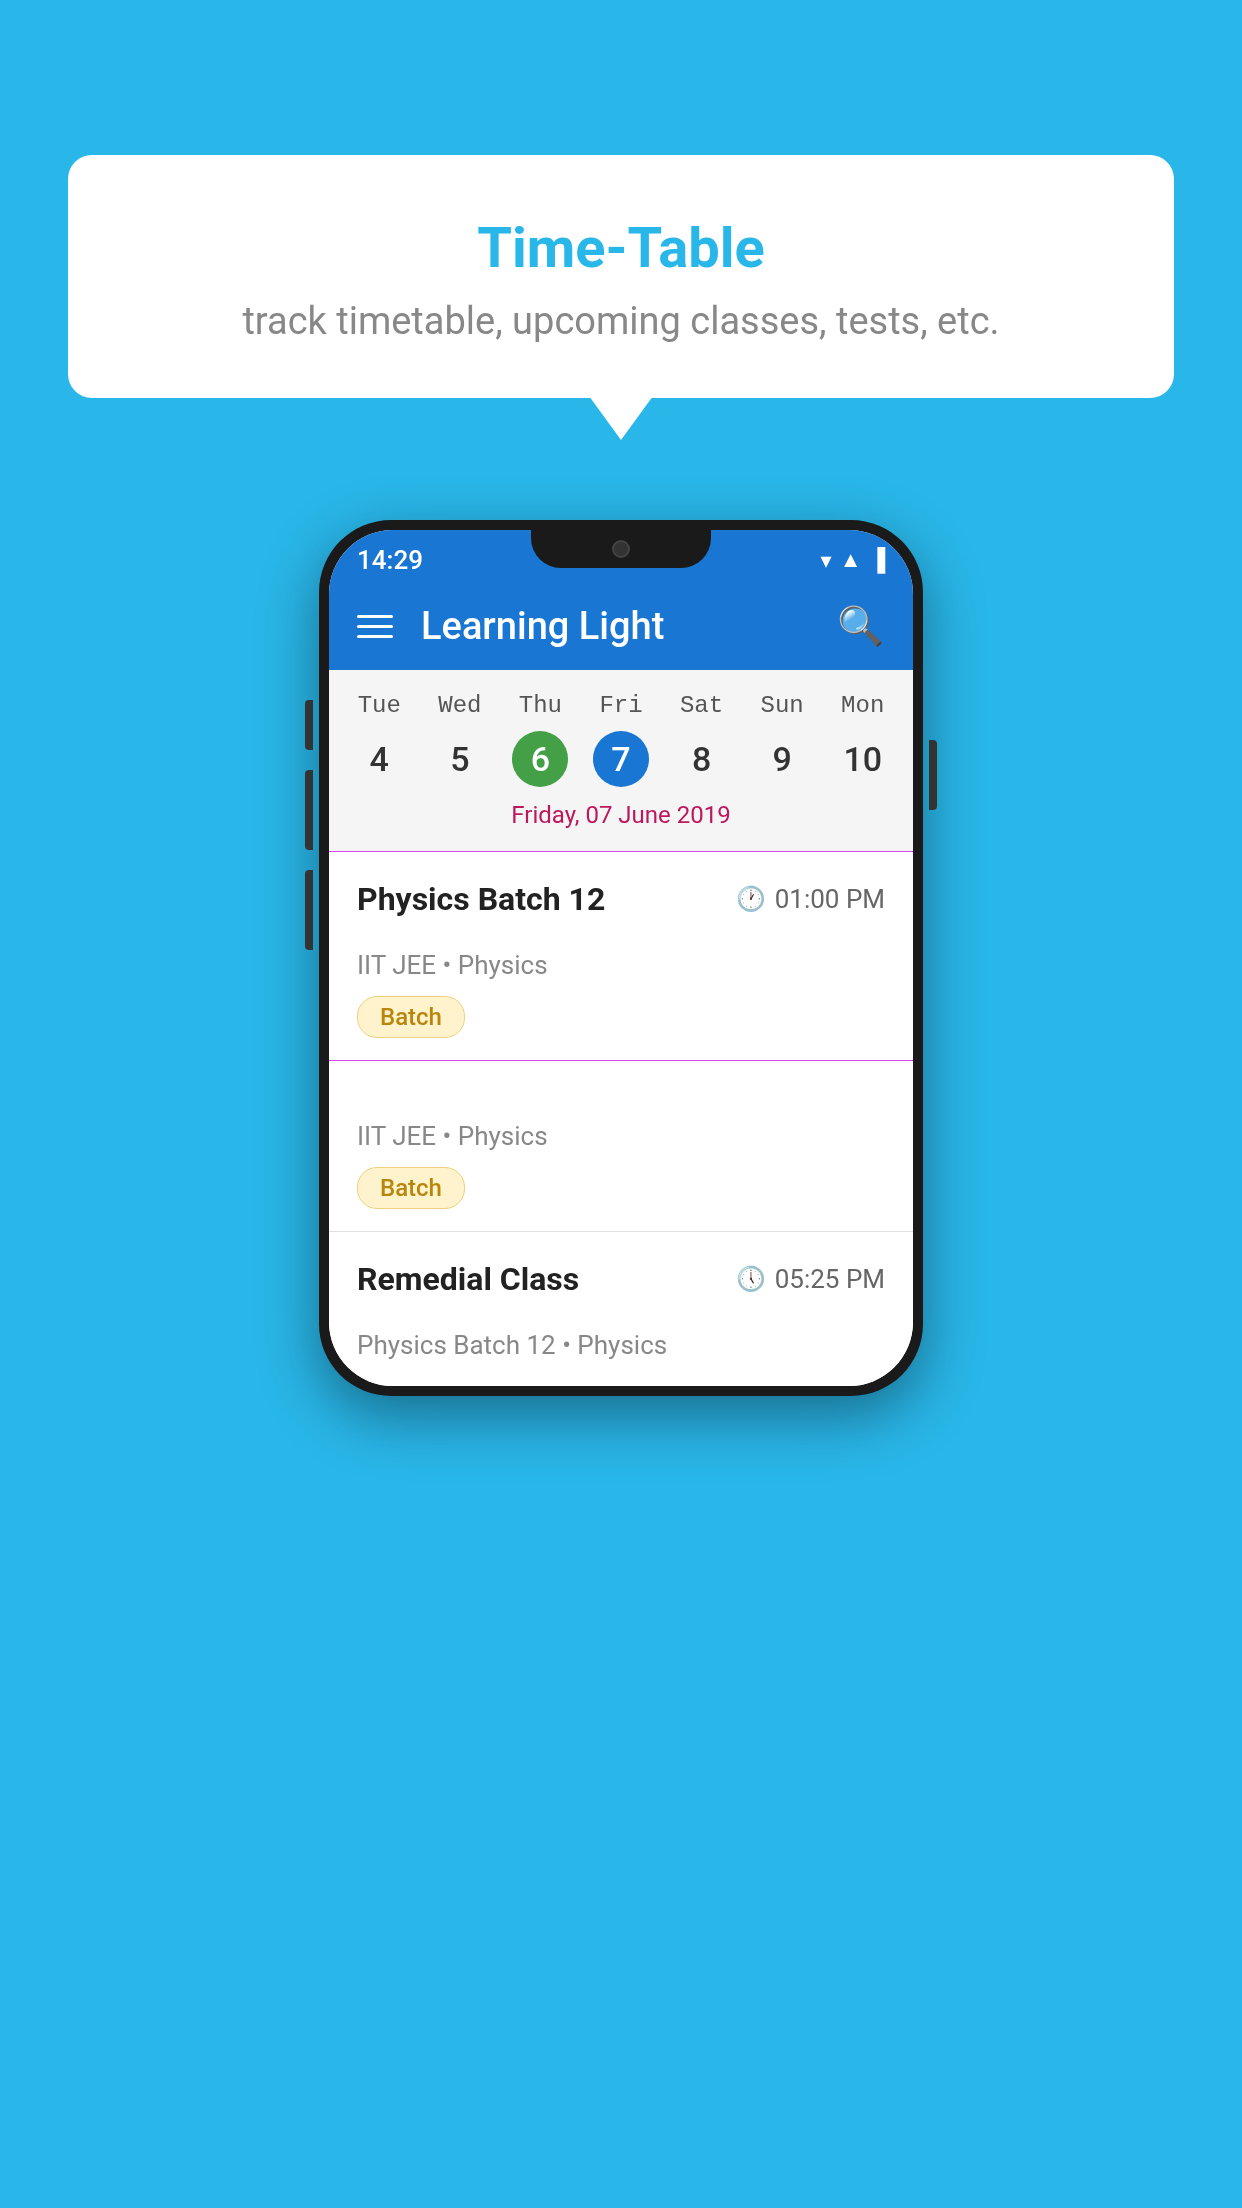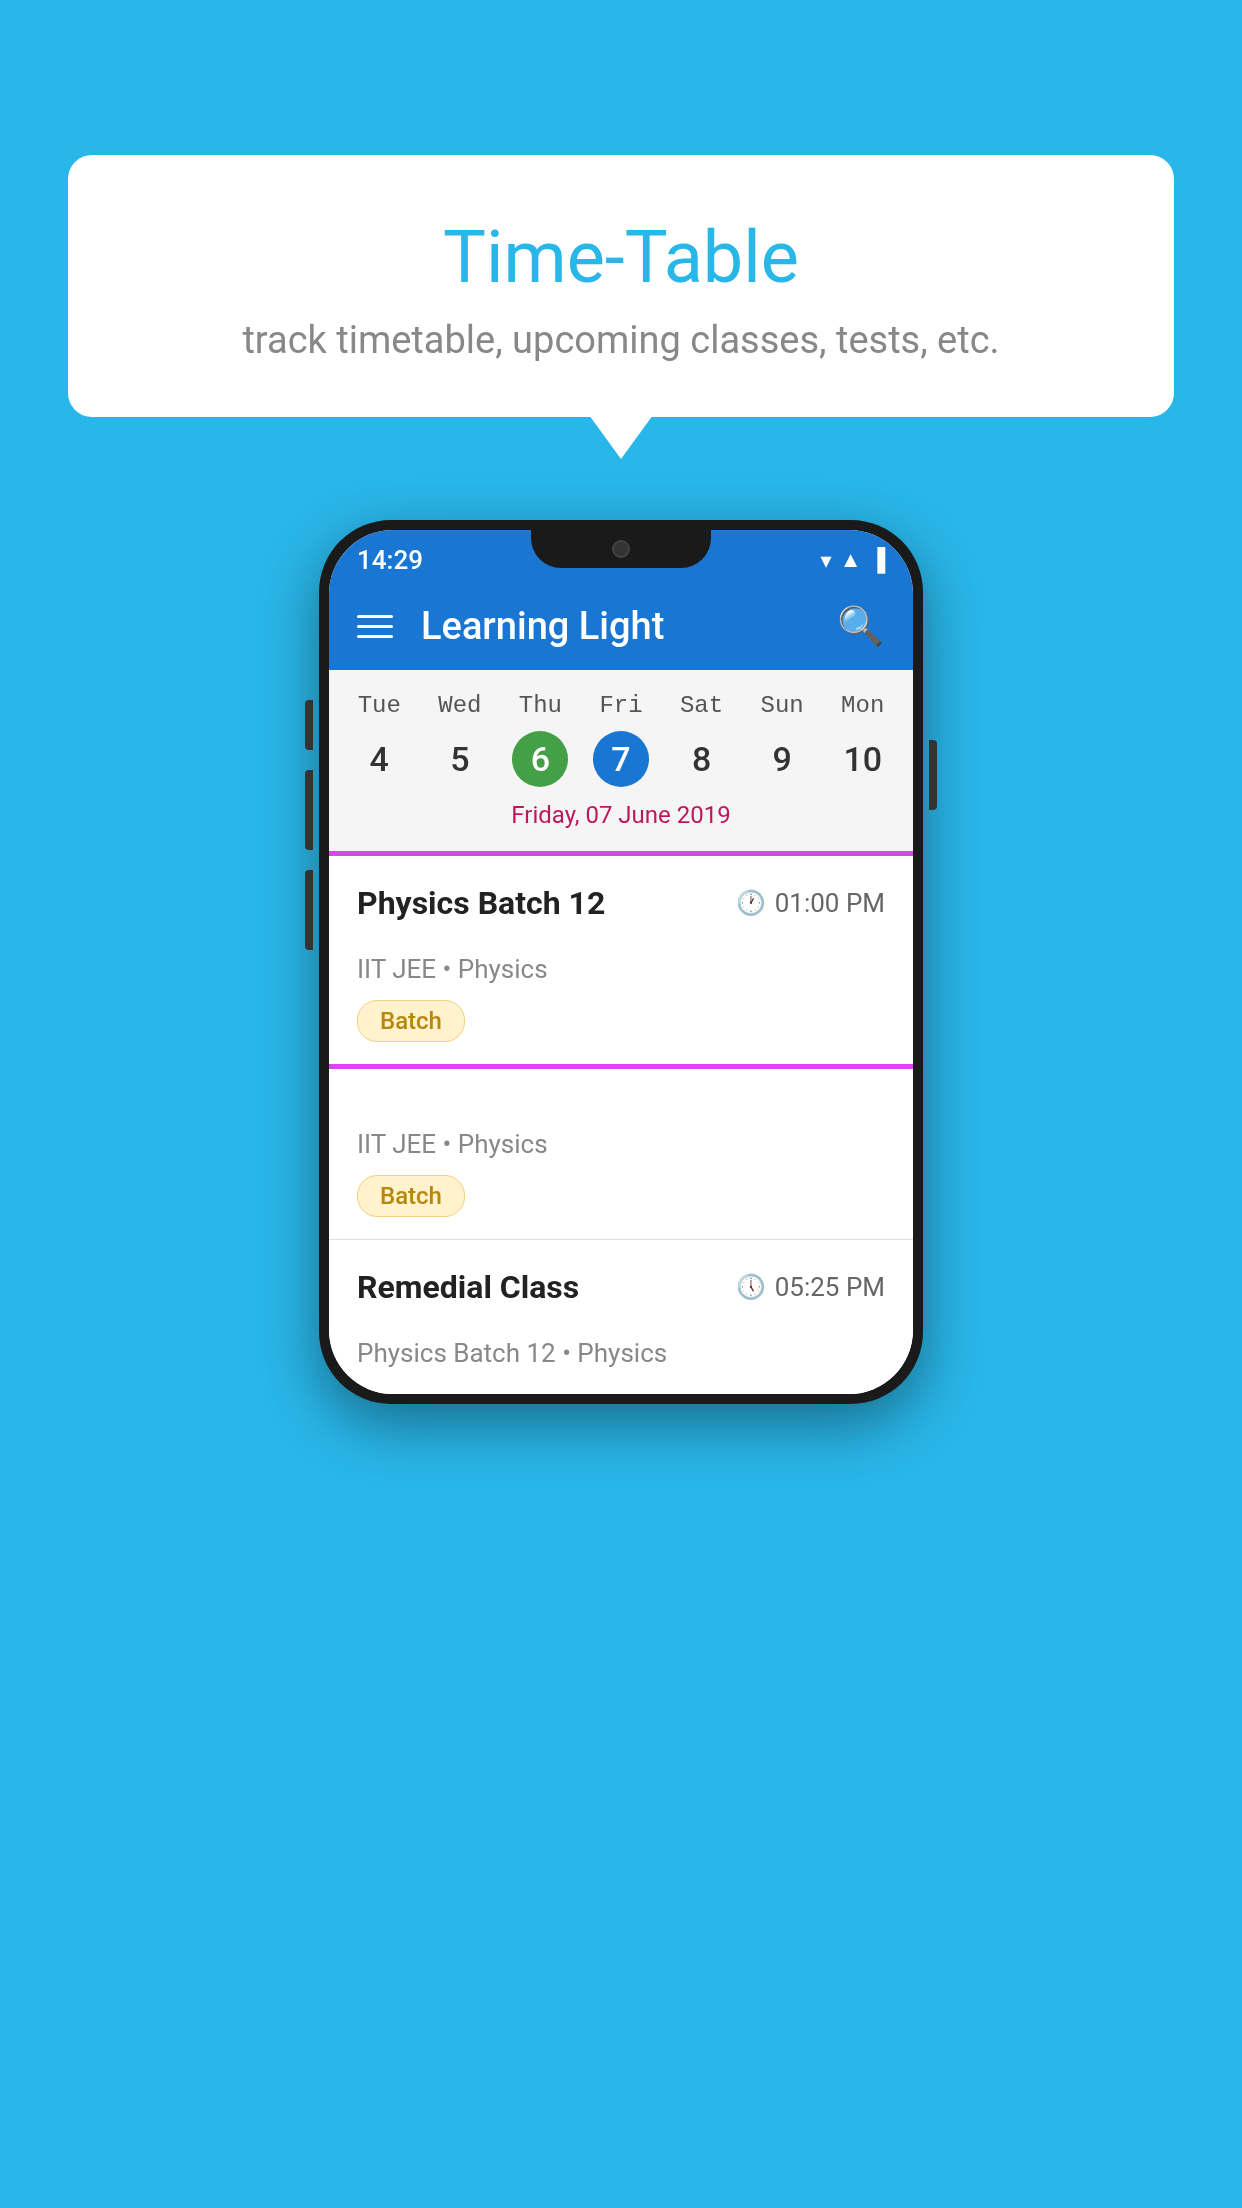--- a/index.html
+++ b/index.html
@@ -37,23 +37,23 @@
       left: 50%;
       transform: translateX(-50%);
       width: 0;
       height: 0;
       border-left: 32px solid transparent;
       border-right: 32px solid transparent;
       border-top: 44px solid white;
     }
 
     .bubble-title {
-      font-size: 72px;
+      font-size: 56px;
       color: #29B6E8;
-      font-weight: 400;
+      font-weight: 700;
       margin-bottom: 18px;
     }
 
     .bubble-subtitle {
       font-size: 38px;
       color: #888;
       font-weight: 400;
     }
 
     
@@ -235,21 +235,21 @@
       color: #be185d;
       padding: 8px 0 14px;
     }
 
     
     .schedule-list {
       background: white;
     }
 
     .schedule-item {
-      border-top: 5px solid #d946ef;
+      border-top: 1px solid #d946ef;
       padding: 28px 28px 22px;
     }
 
     .schedule-item-header {
       display: flex;
       justify-content: space-between;
       align-items: center;
       margin-bottom: 10px;
     }
 

